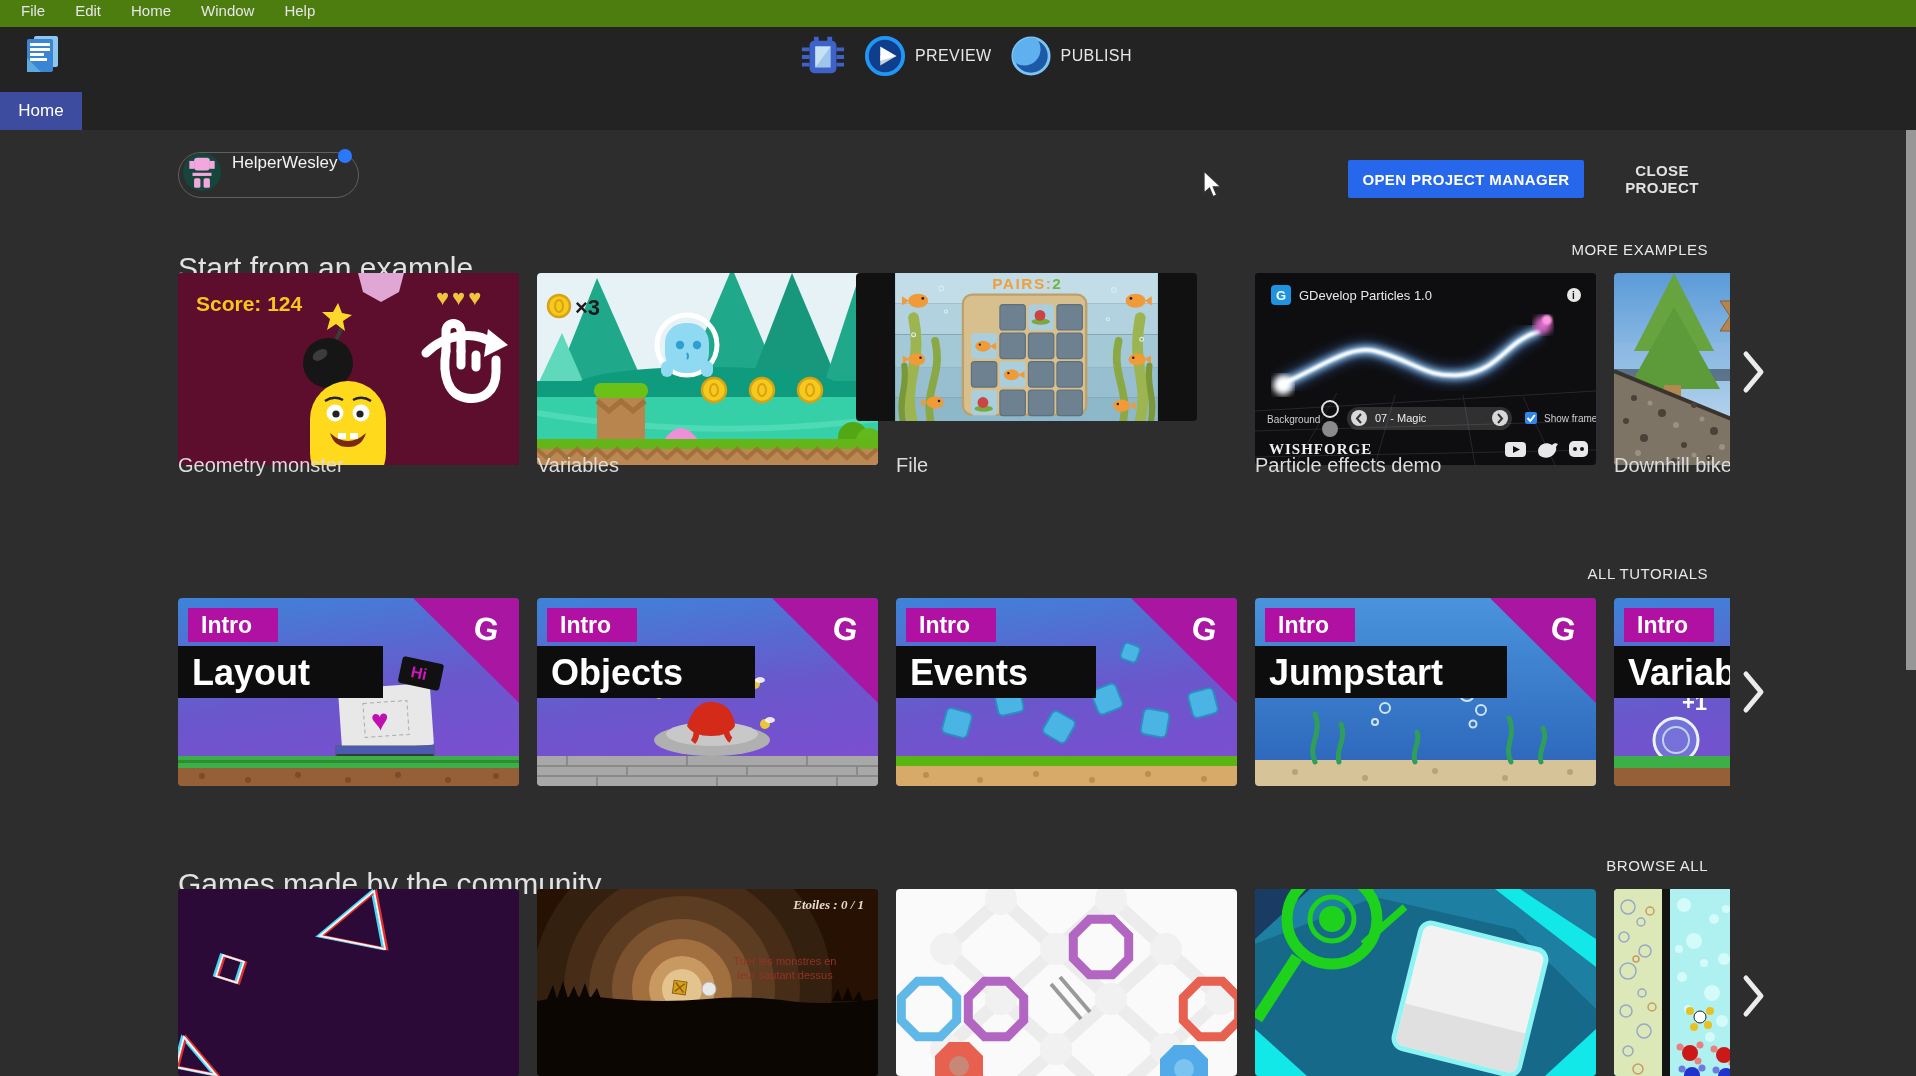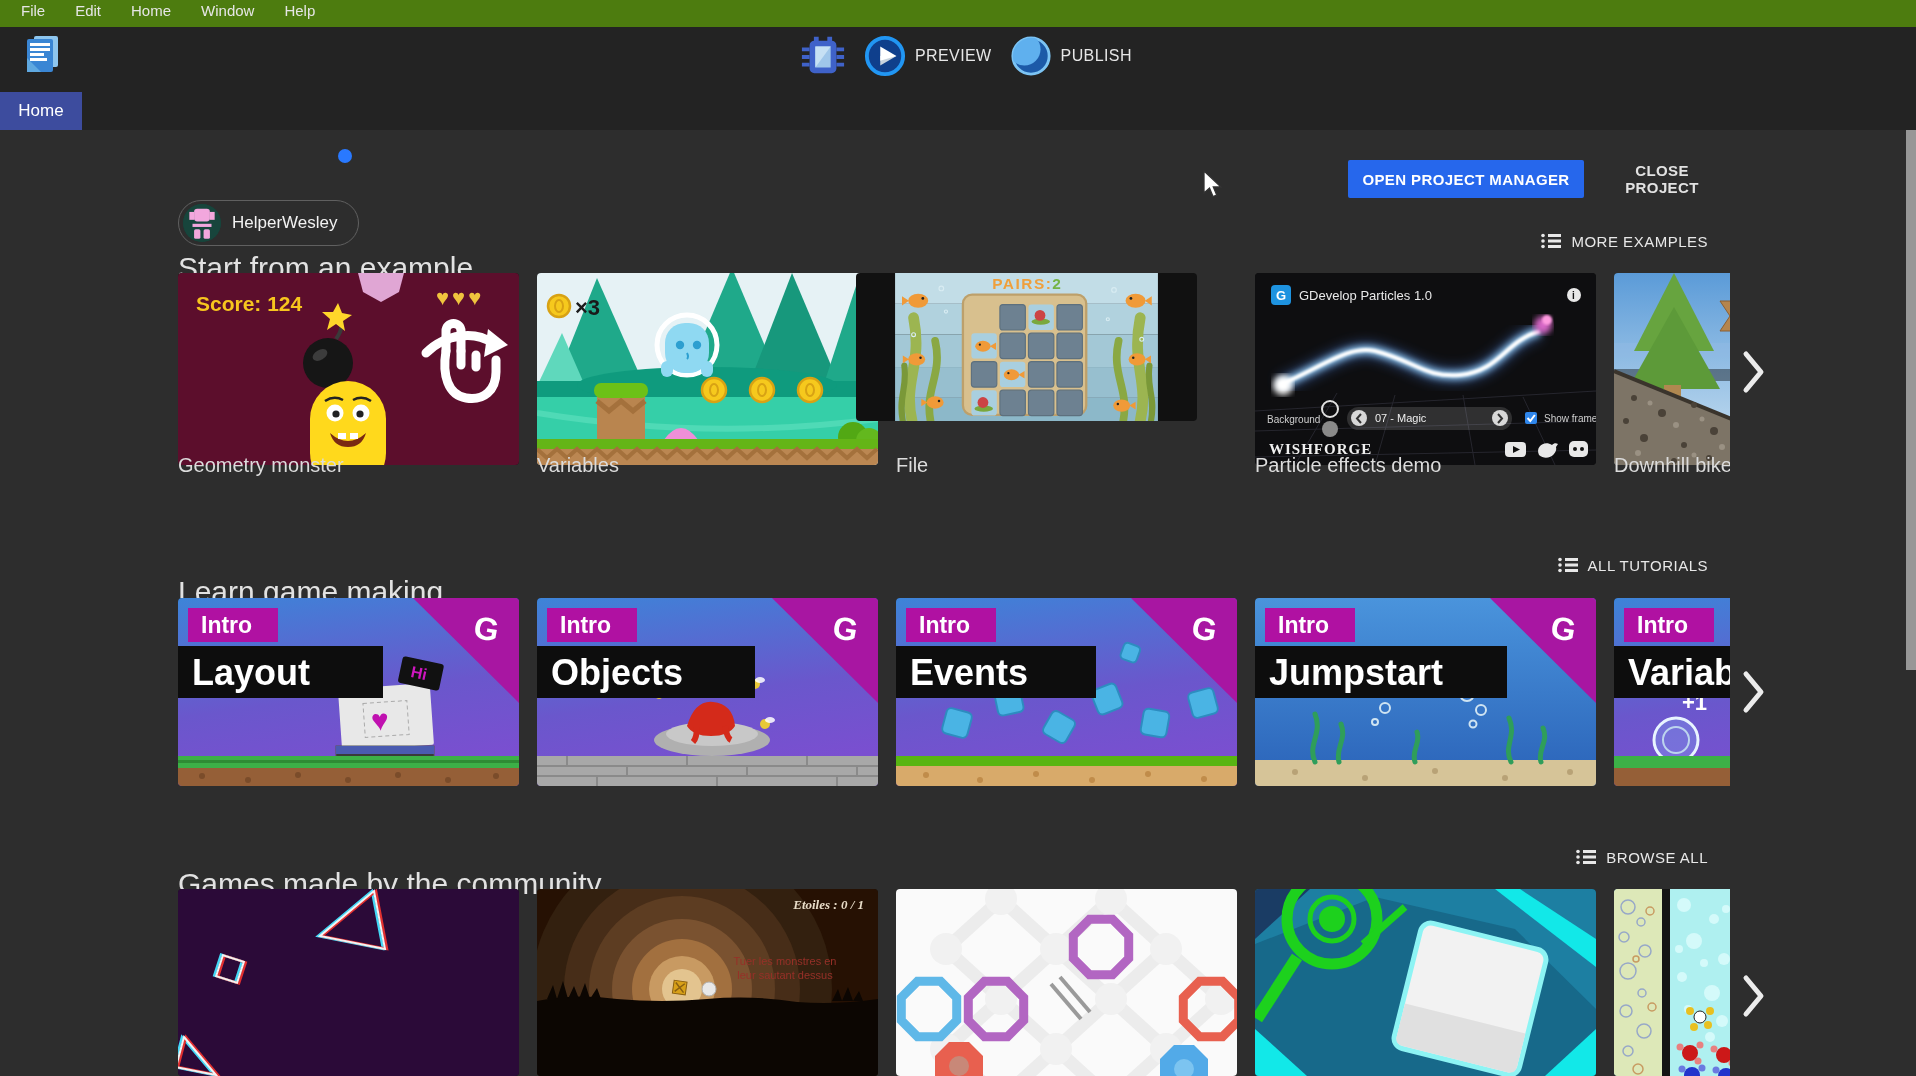--- a/index.html
+++ b/index.html
@@ -14,38 +14,38 @@
   .toolband{position:absolute;top:27px;left:0;width:1916px;height:103px;background:#232323;}
   .appicon{position:absolute;top:34px;left:22px;width:40px;height:40px;}
   .tcenter{position:absolute;top:32px;left:800px;height:48px;display:flex;align-items:center;gap:18px;justify-content:center;}
   .tbtn{display:flex;align-items:center;gap:9px;background:none;border:none;color:#e6e6e6;
         font-family:"Liberation Sans",sans-serif;font-size:16px;letter-spacing:.4px;padding:0;}
   .hometab{position:absolute;top:92px;left:0;width:82px;height:38px;background:#3d4c9e;
            display:flex;align-items:center;justify-content:center;font-size:17px;color:#fff;}
   .content{position:absolute;top:130px;left:0;width:1916px;height:946px;background:#2d2d2d;}
 
   
-  .chip{position:absolute;top:152px;left:178px;height:46px;display:flex;align-items:center;
-        gap:11px;border:1px solid #606060;border-radius:23px;padding:0 20px 0 4px;margin-top:48px;}
+  .chip{position:absolute;top:152px;left:178px;height:46px;display:flex;align-items:flex-start;
+        gap:11px;border:1px solid #606060;border-radius:23px;padding:0 20px 0 4px;}
   .avatar{width:38px;height:38px;border-radius:50%;background:#17453c;display:flex;
           align-items:center;justify-content:center;overflow:hidden;}
   .chip-name{font-size:17px;color:#f2f2f2;}
   .notif-dot{position:absolute;top:149px;left:338px;width:14px;height:14px;border-radius:50%;}
   .btn-primary{position:absolute;top:160px;left:1348px;width:236px;height:38px;border:none;
         border-radius:2px;color:#fff;font-family:"Liberation Sans",sans-serif;font-size:15px;
         font-weight:600;letter-spacing:.4px;display:flex;align-items:center;justify-content:center;}
   .btn-text{position:absolute;top:160px;left:1592px;width:140px;height:38px;background:none;border:none;
         color:#e2e2e2;font-family:"Liberation Sans",sans-serif;font-size:15px;font-weight:600;
         letter-spacing:.4px;display:flex;align-items:center;justify-content:center;}
 
   
   .sec-title{position:absolute;left:178px;font-size:30px;font-weight:400;color:#e2e2e2;line-height:34px;}
   .sec-action{position:absolute;right:202px;height:22px;display:flex;align-items:center;gap:10px;
         background:none;border:none;color:#e8e8e8;font-family:"Liberation Sans",sans-serif;
-        font-size:15px;letter-spacing:.5px;}
+        font-size:15px;letter-spacing:.5px;flex-direction:column;}
   .rowclip{position:absolute;left:0;width:1730px;overflow:hidden;}
   .card{position:absolute;top:0;width:341px;border-radius:4px;overflow:hidden;background:#111;}
   .card svg{display:block;width:100%;height:100%;}
   .card-label{position:absolute;top:181px;width:345px;font-size:20px;color:#dcdcdc;white-space:nowrap;}
   .chev{position:absolute;left:1742px;width:24px;height:44px;background:none;border:none;padding:0;}
 
   .scroll-thumb{position:absolute;left:1906px;top:130px;width:10px;height:540px;background:#979797;}
   .cursor{position:absolute;top:170px;left:1203px;z-index:50;}
 
   
@@ -435,21 +435,20 @@
     <div class="card-label" style="left:1255px">Particle effects demo</div>
     <div class="card-label" style="left:1614px">Downhill bike</div>
   </div>
 
   <button class="chev" style="top:350px">
     <svg width="24" height="44" viewBox="0 0 24 44">
         <polyline points="4,4 19,22 4,40" stroke="#ececec" stroke-width="5" fill="none" stroke-linecap="round" stroke-linejoin="round"></polyline>
       </svg>
   </button>
 
-  <h2 class="sec-title" style="top:550px">Learn game making</h2>
   <button class="sec-action" style="top:554px">
     <svg width="20" height="16" viewBox="0 0 20 16">
       <g fill="#e8e8e8">
           <circle cx="2" cy="2.5" r="1.8"></circle>
           <circle cx="2" cy="8" r="1.8"></circle>
           <circle cx="2" cy="13.5" r="1.8"></circle>
       <rect x="7" y="1" width="13" height="3"></rect>
           <rect x="7" y="6.5" width="13" height="3"></rect>
           <rect x="7" y="12" width="13" height="3"></rect>
         </g>

